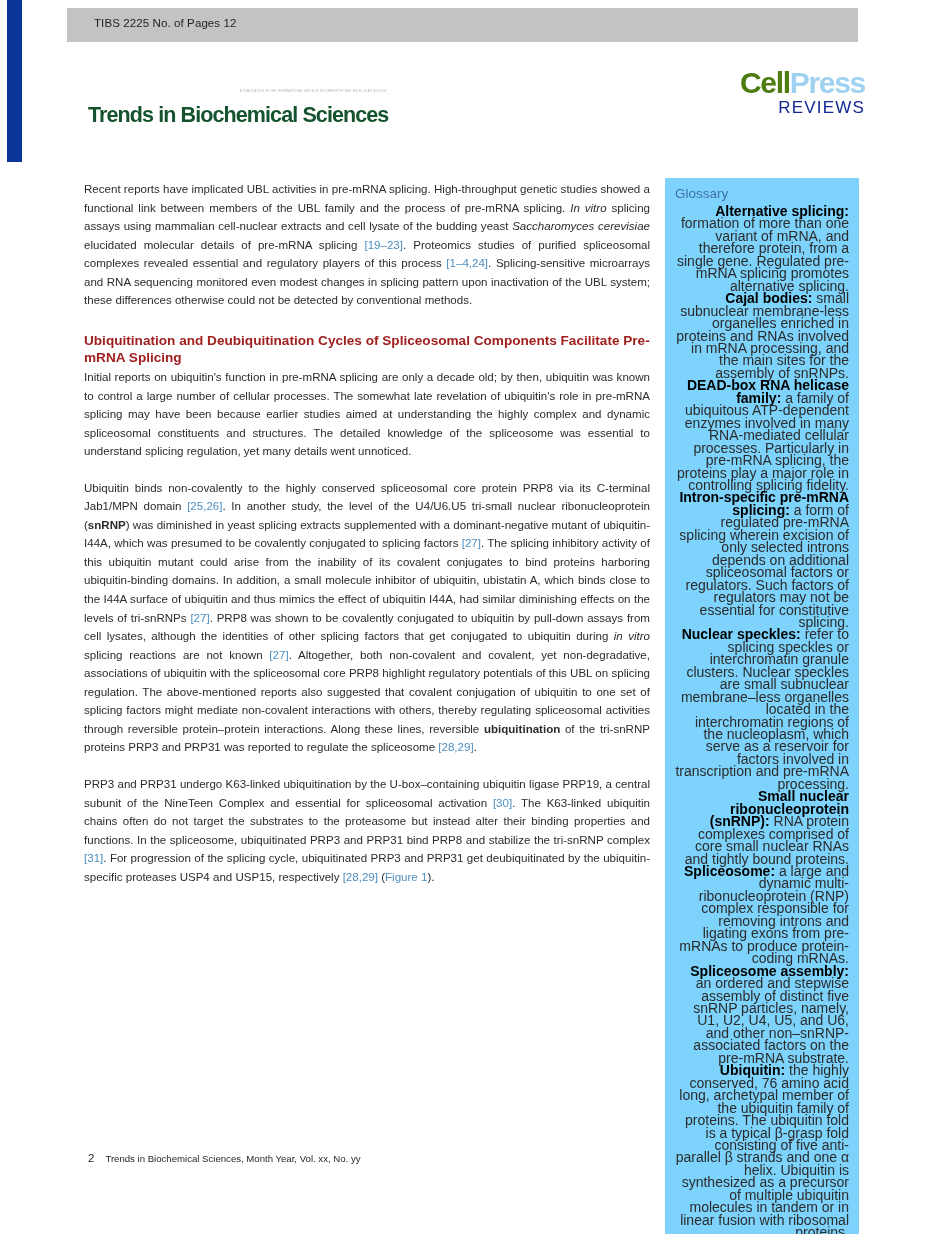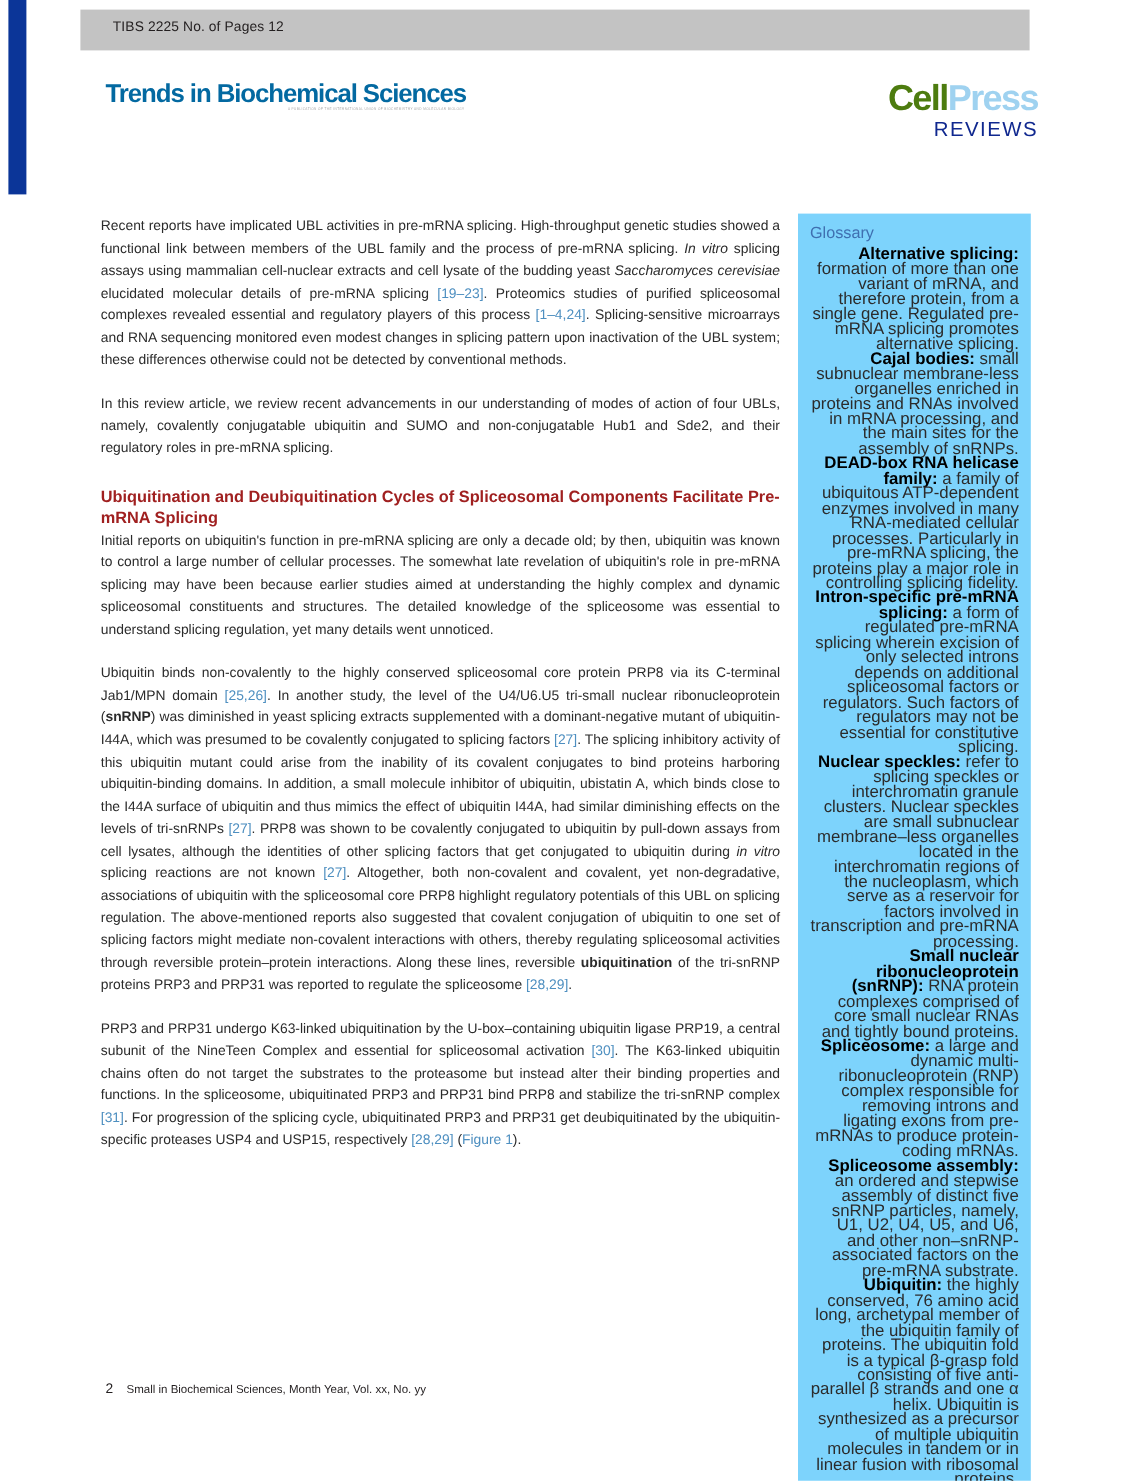--- a/index.html
+++ b/index.html
@@ -58,23 +58,24 @@
   
   .masthead {
     position: absolute;
     left: 88px;
     top: 66px;
     width: 420px;
   }
   .masthead-title {
     font-size: 21.5px;
     font-weight: bold;
-    color: #0369a1;
+    color: #14532d;
     letter-spacing: -0.9px;
     white-space: nowrap;
+    margin-top: 37px;
   }
   .masthead-sub {
     position: absolute;
     left: 152px;
     top: 23px;
     font-size: 2.6px;
     color: #a8a8a8;
     letter-spacing: 0.35px;
     white-space: nowrap;
     transform: scaleY(1.25);
@@ -194,32 +195,31 @@
   <div class="cp-wordmark">
     <span class="cp-cell">Cell</span><span class="cp-press">Press</span>
   </div>
   <div class="cp-reviews">REVIEWS</div>
 </div>
 
 <div class="main-col">
 
   <p><span>Recent reports have implicated UBL activities in pre-mRNA splicing. High-throughput genetic studies showed a functional link between members of the UBL family and the process of pre-mRNA splicing. </span><em class="it">In vitro</em><span> splicing assays using mammalian cell-nuclear extracts and cell lysate of the budding yeast </span><em class="it">Saccharomyces cerevisiae</em><span> elucidated molecular details of pre-mRNA splicing </span><span class="ref">[19–23]</span><span>. Proteomics studies of purified spliceosomal complexes revealed essential and regulatory players of this process </span><span class="ref">[1–4,24]</span><span>. Splicing-sensitive microarrays and RNA sequencing monitored even modest changes in splicing pattern upon inactivation of the UBL system; these differences otherwise could not be detected by conventional methods.</span></p>
 
-  <p>In this review article, we review recent advancements in our understanding of modes of action of four UBLs, namely, covalently conjugatable ubiquitin and SUMO and non-conjugatable Hub1 and Sde2, and their regulatory roles in pre-mRNA splicing.</p>
 
   <h2 class="sec-head">Ubiquitination and Deubiquitination Cycles of Spliceosomal Components Facilitate Pre-mRNA Splicing</h2>
 
   <p>Initial reports on ubiquitin's function in pre-mRNA splicing are only a decade old; by then, ubiquitin was known to control a large number of cellular processes. The somewhat late revelation of ubiquitin's role in pre-mRNA splicing may have been because earlier studies aimed at understanding the highly complex and dynamic spliceosomal constituents and structures. The detailed knowledge of the spliceosome was essential to understand splicing regulation, yet many details went unnoticed.</p>
 
   <p><span>Ubiquitin binds non-covalently to the highly conserved spliceosomal core protein PRP8 via its C-terminal Jab1/MPN domain </span><span class="ref">[25,26]</span><span>. In another study, the level of the U4/U6.U5 tri-small nuclear ribonucleoprotein (</span><span class="bold">snRNP</span><span>) was diminished in yeast splicing extracts supplemented with a dominant-negative mutant of ubiquitin-I44A, which was presumed to be covalently conjugated to splicing factors </span><span class="ref">[27]</span><span>. The splicing inhibitory activity of this ubiquitin mutant could arise from the inability of its covalent conjugates to bind proteins harboring ubiquitin-binding domains. In addition, a small molecule inhibitor of ubiquitin, ubistatin A, which binds close to the I44A surface of ubiquitin and thus mimics the effect of ubiquitin I44A, had similar diminishing effects on the levels of tri-snRNPs </span><span class="ref">[27]</span><span>. PRP8 was shown to be covalently conjugated to ubiquitin by pull-down assays from cell lysates, although the identities of other splicing factors that get conjugated to ubiquitin during </span><em class="it">in vitro</em><span> splicing reactions are not known </span><span class="ref">[27]</span><span>. Altogether, both non-covalent and covalent, yet non-degradative, associations of ubiquitin with the spliceosomal core PRP8 highlight regulatory potentials of this UBL on splicing regulation. The above-mentioned reports also suggested that covalent conjugation of ubiquitin to one set of splicing factors might mediate non-covalent interactions with others, thereby regulating spliceosomal activities through reversible protein–protein interactions. Along these lines, reversible </span><span class="bold">ubiquitination</span><span> of the tri-snRNP proteins PRP3 and PRP31 was reported to regulate the spliceosome </span><span class="ref">[28,29]</span><span>.</span></p>
 
   <p class="tight"><span>PRP3 and PRP31 undergo K63-linked ubiquitination by the U-box–containing ubiquitin ligase PRP19, a central subunit of the NineTeen Complex and essential for spliceosomal activation </span><span class="ref">[30]</span><span>. The K63-linked ubiquitin chains often do not target the substrates to the proteasome but instead alter their binding properties and functions. In the spliceosome, ubiquitinated PRP3 and PRP31 bind PRP8 and stabilize the tri-snRNP complex </span><span class="ref">[31]</span><span>. For progression of the splicing cycle, ubiquitinated PRP3 and PRP31 get deubiquitinated by the ubiquitin-specific proteases USP4 and USP15, respectively </span><span class="ref">[28,29]</span><span> (</span><span class="ref">Figure 1</span><span>).</span></p>
 
 </div>
 
 <aside class="glossary">
   <div class="glossary-title">Glossary</div>
   <div class="glossary-body" id="glossary-body"><span class="gl-entry"><span class="term">Alternative splicing:</span><span> formation of more than one variant of mRNA, and therefore protein, from a single gene. Regulated pre-mRNA splicing promotes alternative splicing.</span></span><br><span class="gl-entry"><span class="term">Cajal bodies:</span><span> small subnuclear membrane-less organelles enriched in proteins and RNAs involved in mRNA processing, and the main sites for the assembly of snRNPs.</span></span><br><span class="gl-entry"><span class="term">DEAD-box RNA helicase family:</span><span> a family of ubiquitous ATP-dependent enzymes involved in many RNA-mediated cellular processes. Particularly in pre-mRNA splicing, the proteins play a major role in controlling splicing fidelity.</span></span><br><span class="gl-entry"><span class="term">Intron-specific pre-mRNA splicing:</span><span> a form of regulated pre-mRNA splicing wherein excision of only selected introns depends on additional spliceosomal factors or regulators. Such factors of regulators may not be essential for constitutive splicing.</span></span><br><span class="gl-entry"><span class="term">Nuclear speckles:</span><span> refer to splicing speckles or interchromatin granule clusters. Nuclear speckles are small subnuclear membrane–less organelles located in the interchromatin regions of the nucleoplasm, which serve as a reservoir for factors involved in transcription and pre-mRNA processing.</span></span><br><span class="gl-entry"><span class="term">Small nuclear ribonucleoprotein (snRNP):</span><span> RNA protein complexes comprised of core small nuclear RNAs and tightly bound proteins.</span></span><br><span class="gl-entry"><span class="term">Spliceosome:</span><span> a large and dynamic multi-ribonucleoprotein (RNP) complex responsible for removing introns and ligating exons from pre-mRNAs to produce protein-coding mRNAs.</span></span><br><span class="gl-entry"><span class="term">Spliceosome assembly:</span><span> an ordered and stepwise assembly of distinct five snRNP particles, namely, U1, U2, U4, U5, and U6, and other non–snRNP-associated factors on the pre-mRNA substrate.</span></span><br><span class="gl-entry"><span class="term">Ubiquitin:</span><span> the highly conserved, 76 amino acid long, archetypal member of the ubiquitin family of proteins. The ubiquitin fold is a typical β-grasp fold consisting of five anti-parallel β strands and one α helix. Ubiquitin is synthesized as a precursor of multiple ubiquitin molecules in tandem or in linear fusion with ribosomal proteins.</span></span></div>
 </aside>
 
 <div class="footer">
-  <span class="pg">2</span><span>Small in Biochemical Sciences, Month Year, Vol. xx, No. yy</span>
+  <span class="pg">2</span><span>Trends in Biochemical Sciences, Month Year, Vol. xx, No. yy</span>
 </div>
 
 </body></html>

